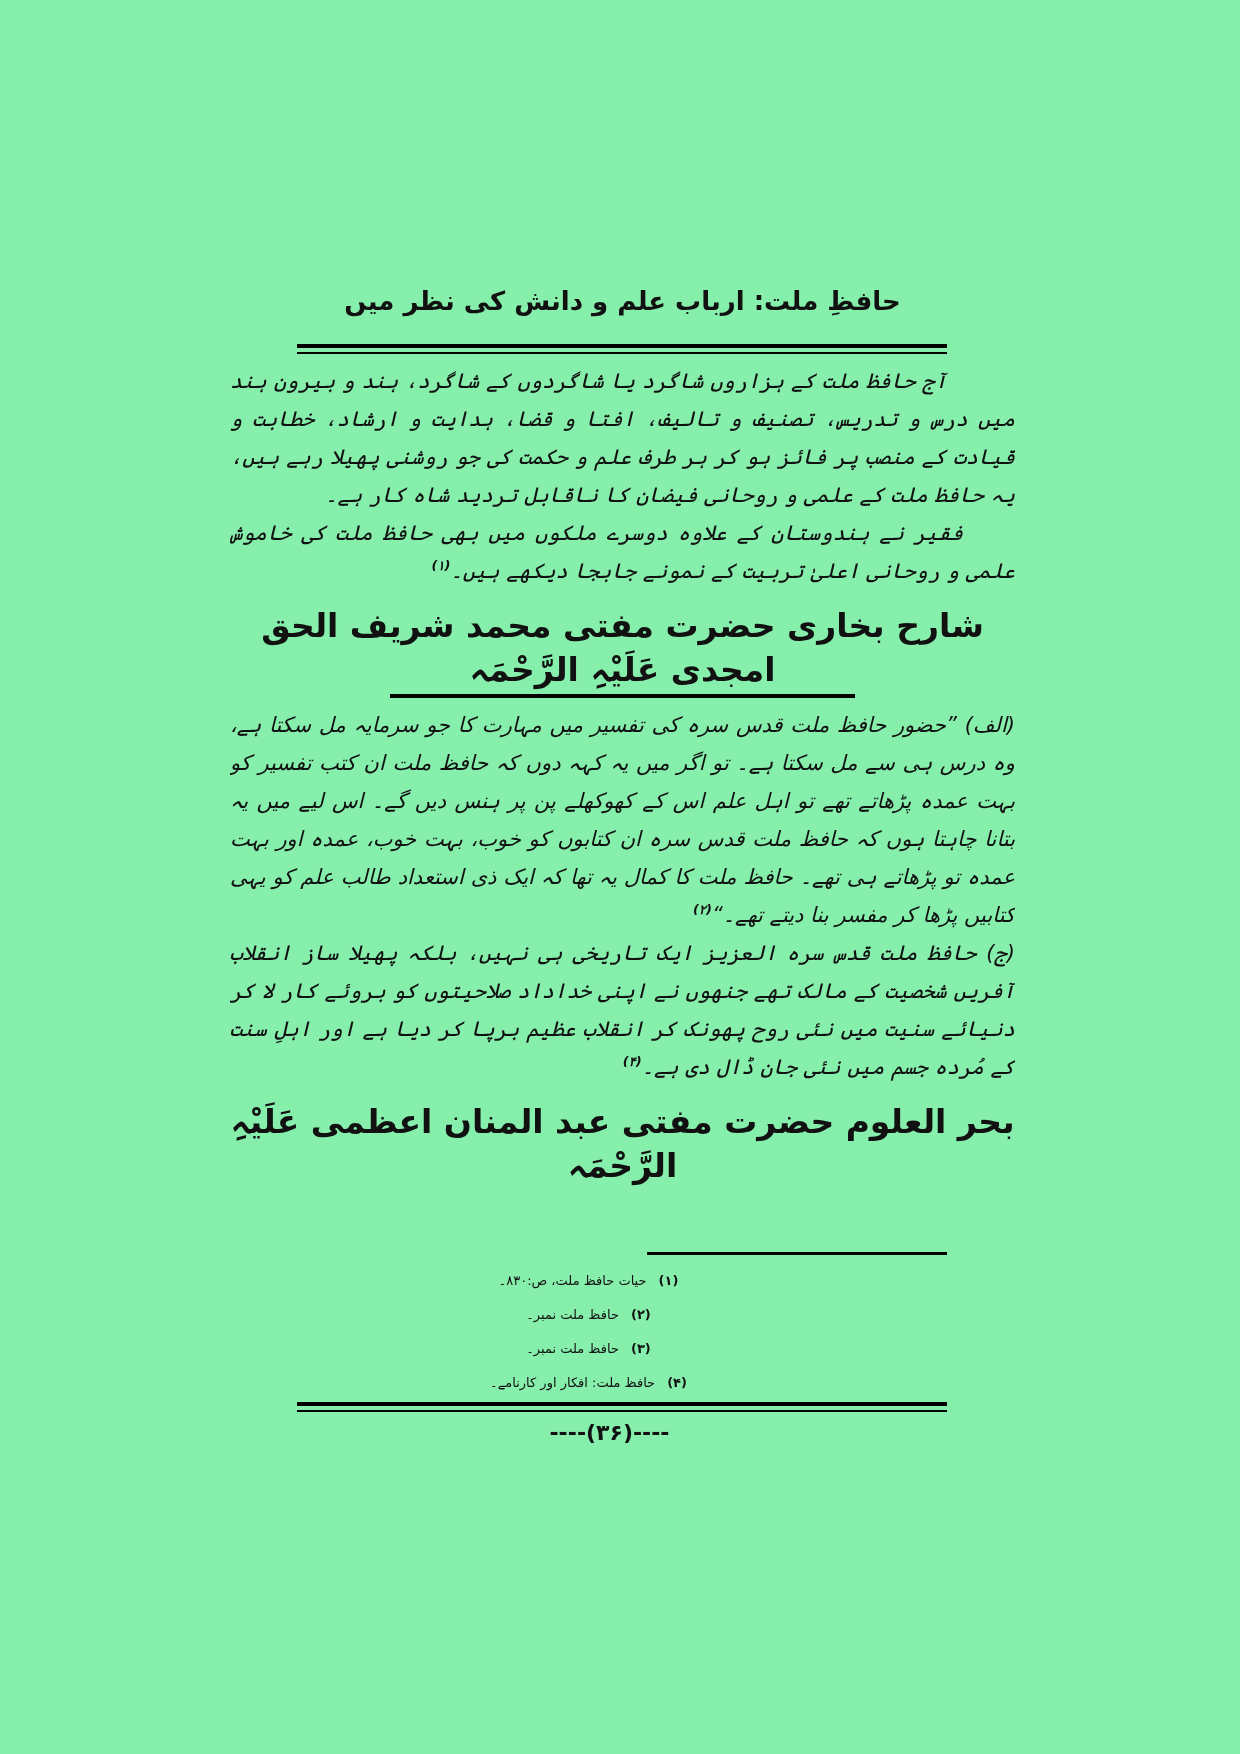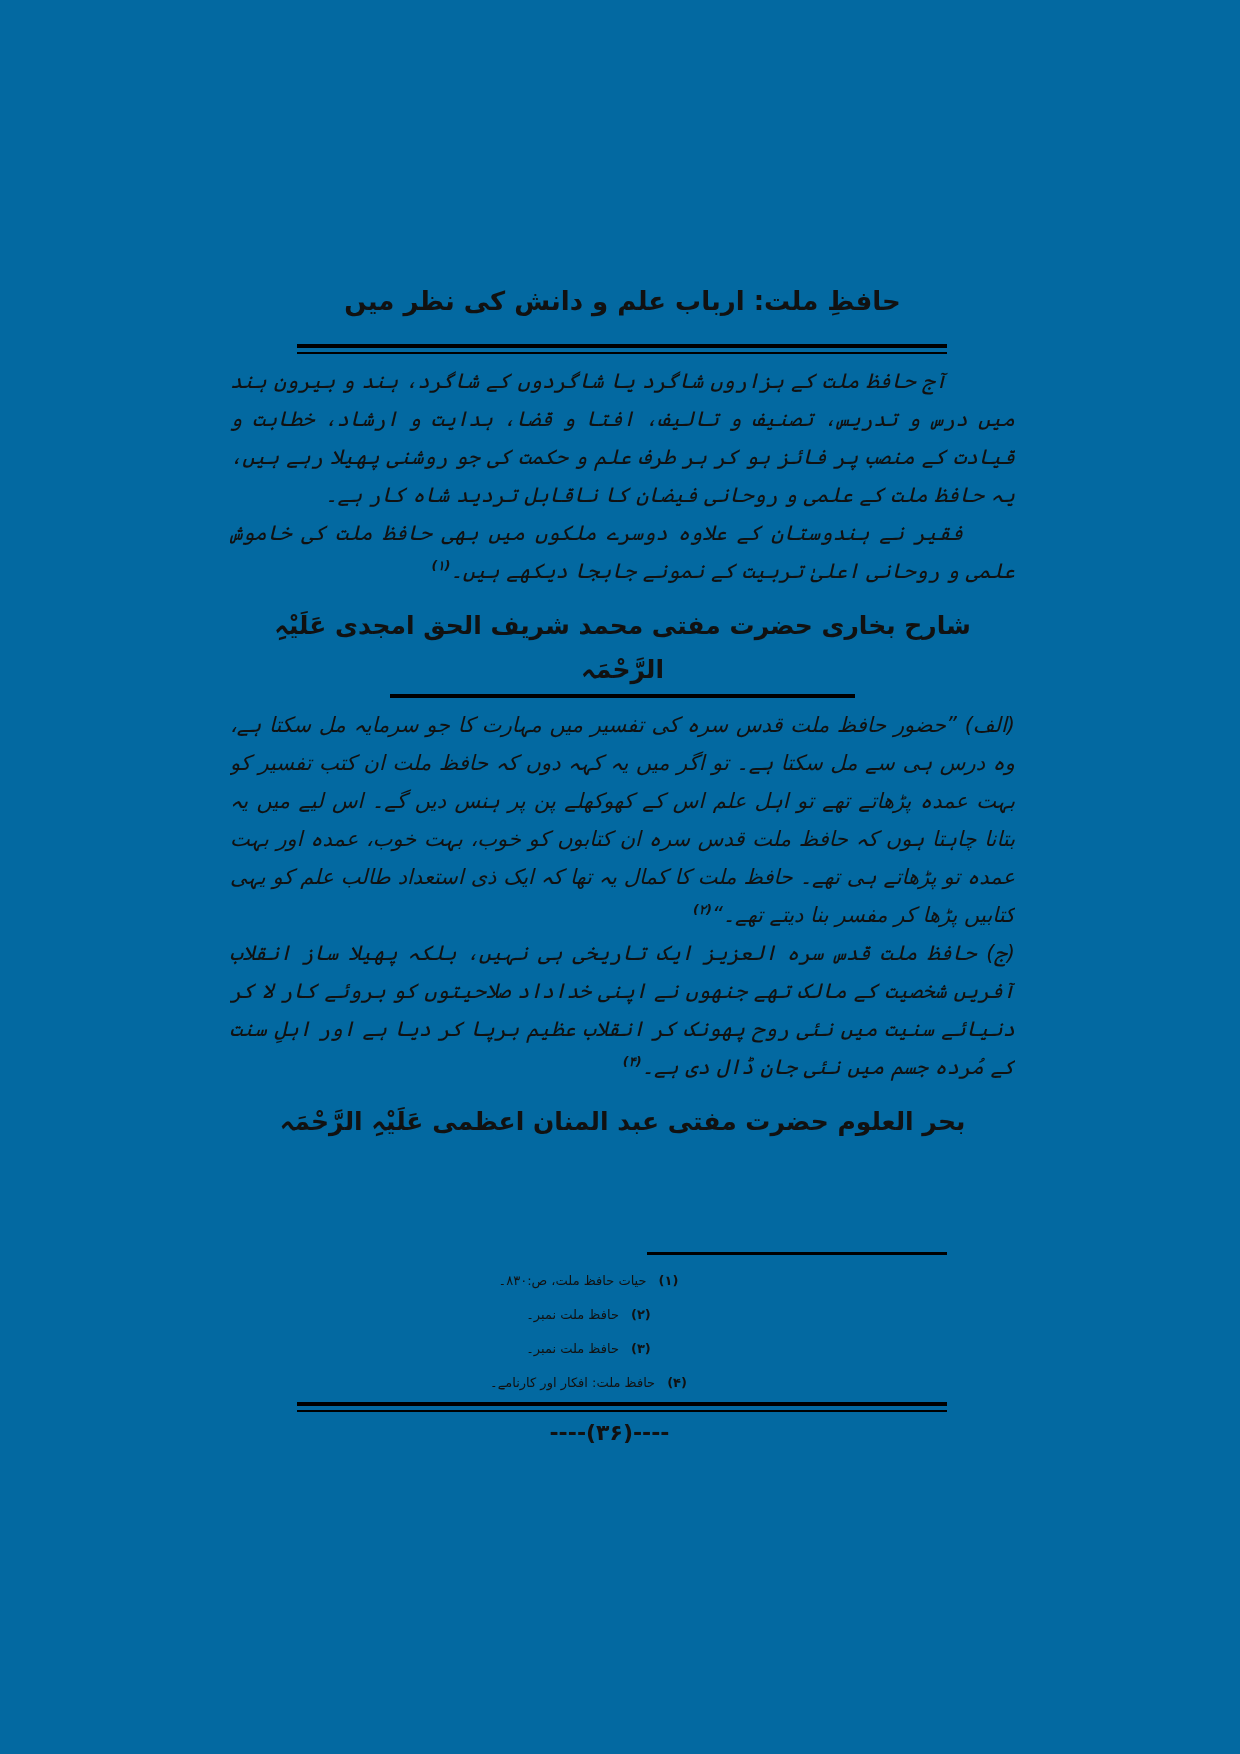--- a/index.html
+++ b/index.html
@@ -1,19 +1,19 @@
 <!DOCTYPE html>
 <html lang="ur"><head>
 <meta charset="utf-8">
 <style>
   html,body { margin:0; padding:0; background:#ffffff; }
   .page {
     position:relative;
     width:1240px; height:1754px;
-    background:#0369a1;
+    background:#86efac;
     color:#111111;
     font-family:"DejaVu Sans", sans-serif;
     overflow:hidden;
   }
 
   
   .header-title {
     position:absolute; top:286px; left:230px; width:785px;
     direction:rtl; text-align:center;
     font-size:26px; font-weight:bold;
@@ -35,21 +35,21 @@
     margin:0; font-size:21px; line-height:38px;
     text-align:justify; text-justify:inter-word;font-style:italic;
   }
   .indent-lg { text-indent:68px; }
   .indent-md { text-indent:52px; }
   .mt-sm { margin-top:6px; }
   .mt-md { margin-top:10px; }
 
   .section-heading-wrap { margin:14px 0 8px 0; text-align:center; }
   .section-heading {
-    font-size:25px; font-weight:bold; line-height:44px;
+    font-size:33px; font-weight:bold; line-height:44px;
     direction:rtl;
   }
   .heading-rule { border-bottom:4px solid #000; margin:2px auto 0 auto; }
   .heading-rule.w1 { width:465px; }
 
   sup.fnref {
     font-size:13px; line-height:0; vertical-align:super; font-weight:bold;
   }
 
   

